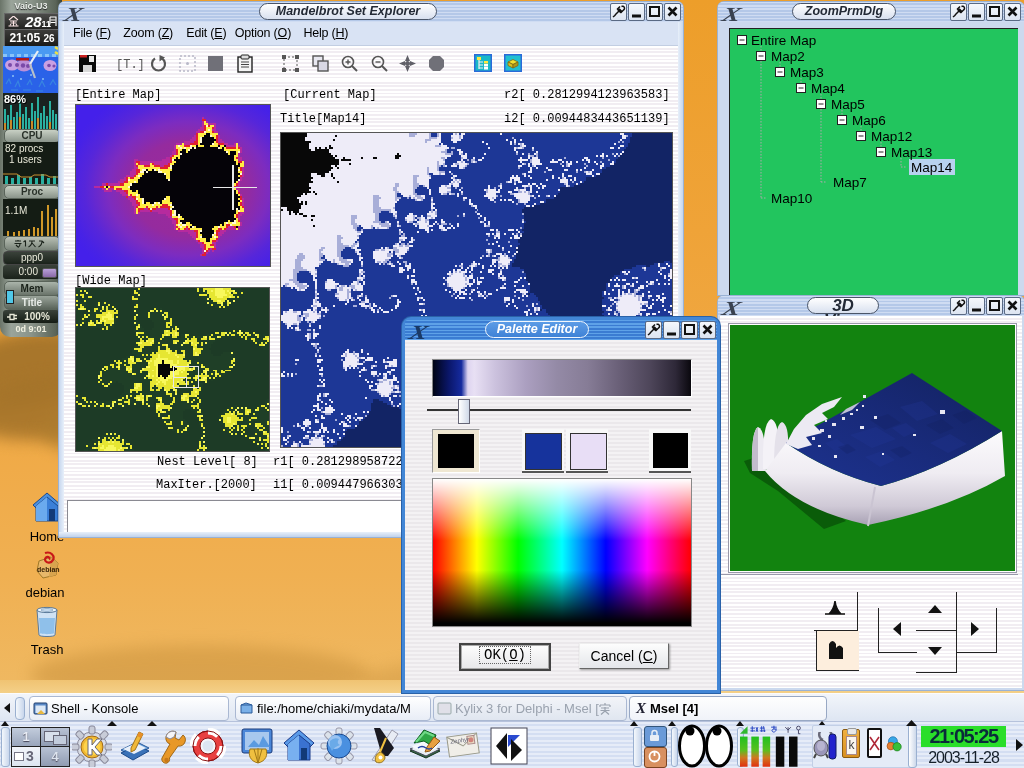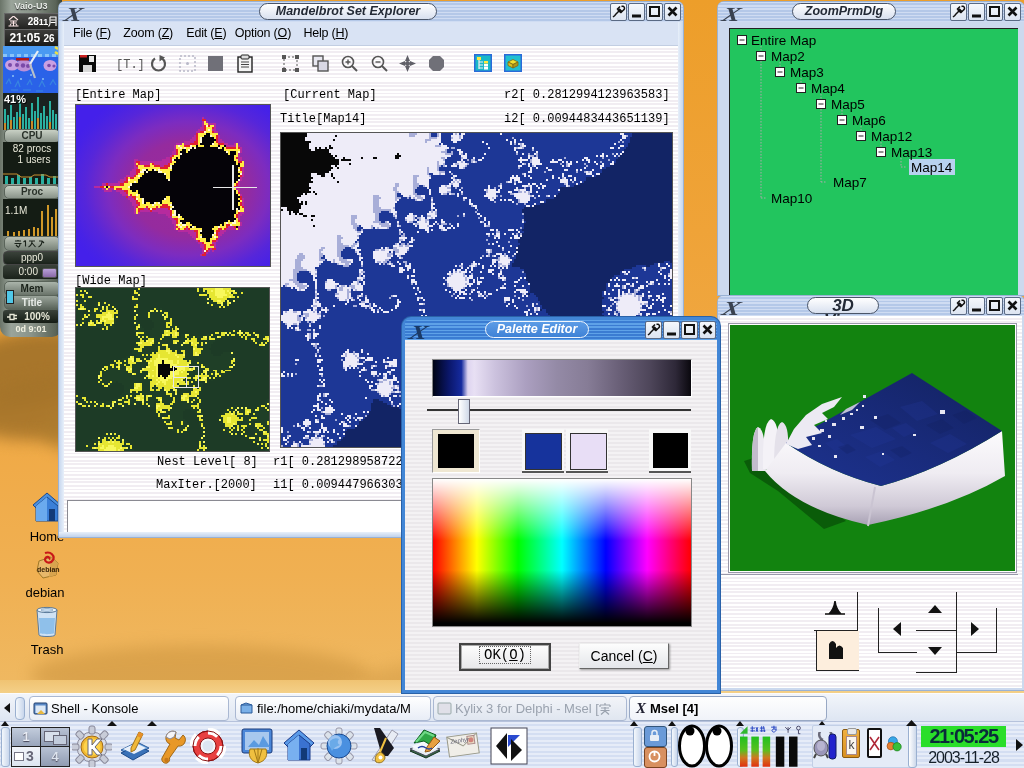--- a/index.html
+++ b/index.html
@@ -59,21 +59,21 @@
   <div class="abs" style="left:4px;top:1px;width:54px;height:11px;font:bold 9px 'Liberation Sans';color:#e8ece8;text-align:center;text-shadow:0 1px 1px #222;">Vaio-U3</div>
 
   <div class="abs" style="left:4px;top:13px;width:54px;height:15px;background:linear-gradient(180deg,#4a4a48,#222220);border:1px solid #666;color:#fff;font:bold 10px/15px 'Liberation Sans';text-align:center;">
     <svg style="position:absolute;left:3px;top:2px;" width="11" height="11" viewBox="0 0 11 11">
           <g stroke="#ffe8e8" stroke-width="1.1" fill="none">
             <path d="M5.5 0 L1 4 M5.5 0 L10 4"></path>
             <path d="M2 5 h7 M2.5 7 h6 M0.5 10 h10"></path>
             <path d="M5.5 5 v5 M3 8 l-1 1.5 M8 8 l1 1.5"></path>
           </g>
         </svg>
-    <span style="margin-left:12px;font-size:10px;">28</span><span style="font-size:9px;">11</span>
+    <span style="margin-left:12px;font-size:15px;font-style:italic;">28</span><span style="font-size:9px;">11</span>
     <svg style="position:absolute;right:2px;top:2px;" width="9" height="11" viewBox="0 0 9 11">
           <g stroke="#fff" stroke-width="1.1" fill="none">
             <path d="M2 1 H8 V10 M2 1 V7 C2 9 1.5 9.5 0.5 10.5"></path>
             <path d="M2.5 4 h5 M2.5 6.5 h5"></path>
           </g>
         </svg>
   </div>
 
   <div class="abs" style="left:4px;top:29px;width:54px;height:16px;background:linear-gradient(180deg,#3c3c3a,#1a1a18);border:1px solid #666;color:#fff;font:bold 12px/16px 'Liberation Sans';text-align:center;">21:05 <span style="font-size:10px;">26</span></div>
 
@@ -133,26 +133,26 @@
           </g>
       <g fill="#c88828">
             <rect x="1" y="30" width="2" height="7"></rect>
             <rect x="7" y="27" width="2" height="10"></rect>
             <rect x="16" y="24" width="2" height="13"></rect>
             <rect x="28" y="28" width="2" height="9"></rect>
             <rect x="34" y="25" width="2" height="12"></rect>
             <rect x="46" y="29" width="2" height="8"></rect>
           </g>
     </svg>
-    <div class="abs" style="left:1px;top:0px;color:#fff;font:bold 11px 'Liberation Sans';text-shadow:1px 1px 0 #000;">41%</div>
+    <div class="abs" style="left:1px;top:0px;color:#fff;font:bold 11px 'Liberation Sans';text-shadow:1px 1px 0 #000;">86%</div>
   </div>
 
   <div class="abs" style="left:4px;top:129px;width:54px;height:12px;background:linear-gradient(180deg,#c8d0c4,#8a948a);border-radius:5px;border:1px solid #5a645a;color:#2a322a;font:bold 10px/12px 'Liberation Sans';text-align:center;">CPU</div>
 
-  <div class="abs" style="left:3px;top:142px;width:56px;height:42px;background:#141c14;overflow:hidden;color:#e8e8d8;font:10px 'Liberation Sans';text-align:center;">
+  <div class="abs" style="left:3px;top:142px;width:56px;height:42px;background:#141c14;overflow:hidden;color:#e8e8d8;font:10px 'Liberation Sans';">
     <div style="margin:1px 0 0 2px;">82 procs</div>
         <div style="margin:0 0 0 6px;">1 users</div>
     <svg class="abs" style="left:0;top:26px;" width="56" height="16" viewBox="0 0 56 16">
           <g fill="#2ab0a0">
             <rect x="2" y="8" width="3" height="8"></rect>
             <rect x="8" y="10" width="3" height="6"></rect>
             <rect x="14" y="7" width="3" height="9"></rect>
             <rect x="20" y="10" width="3" height="6"></rect>
             <rect x="26" y="9" width="3" height="7"></rect>
             <rect x="32" y="10" width="3" height="6"></rect>

